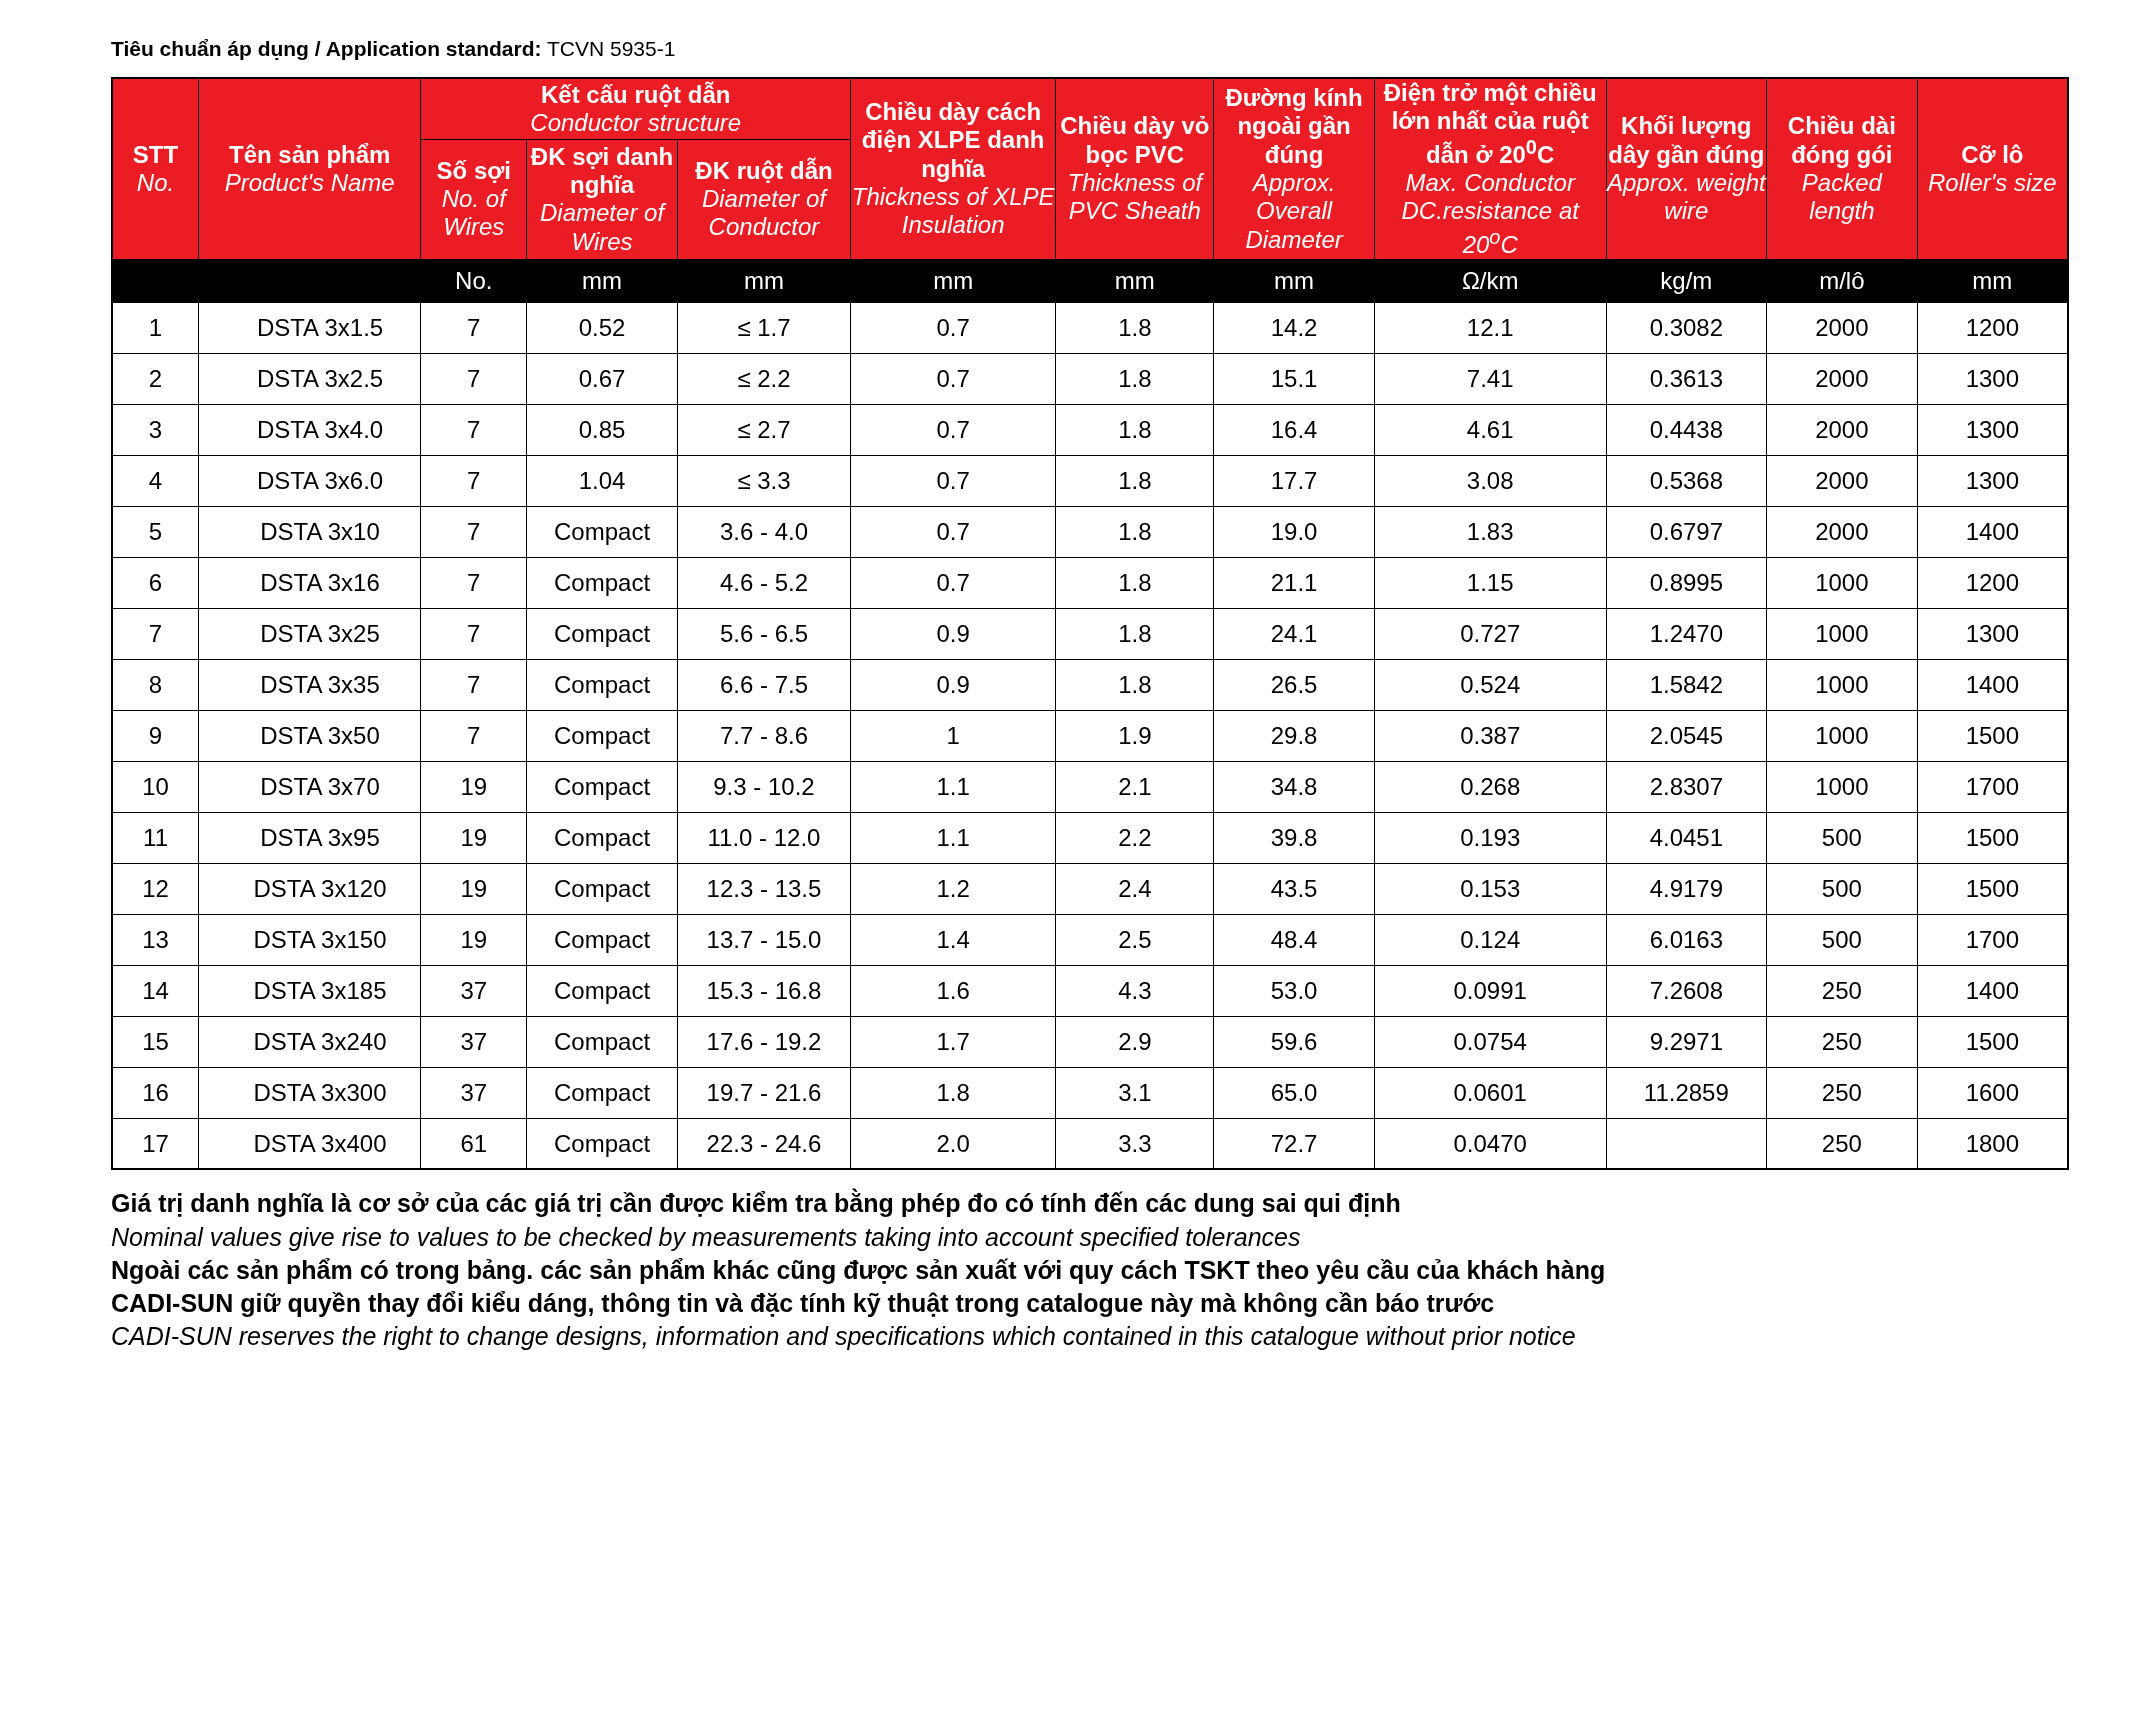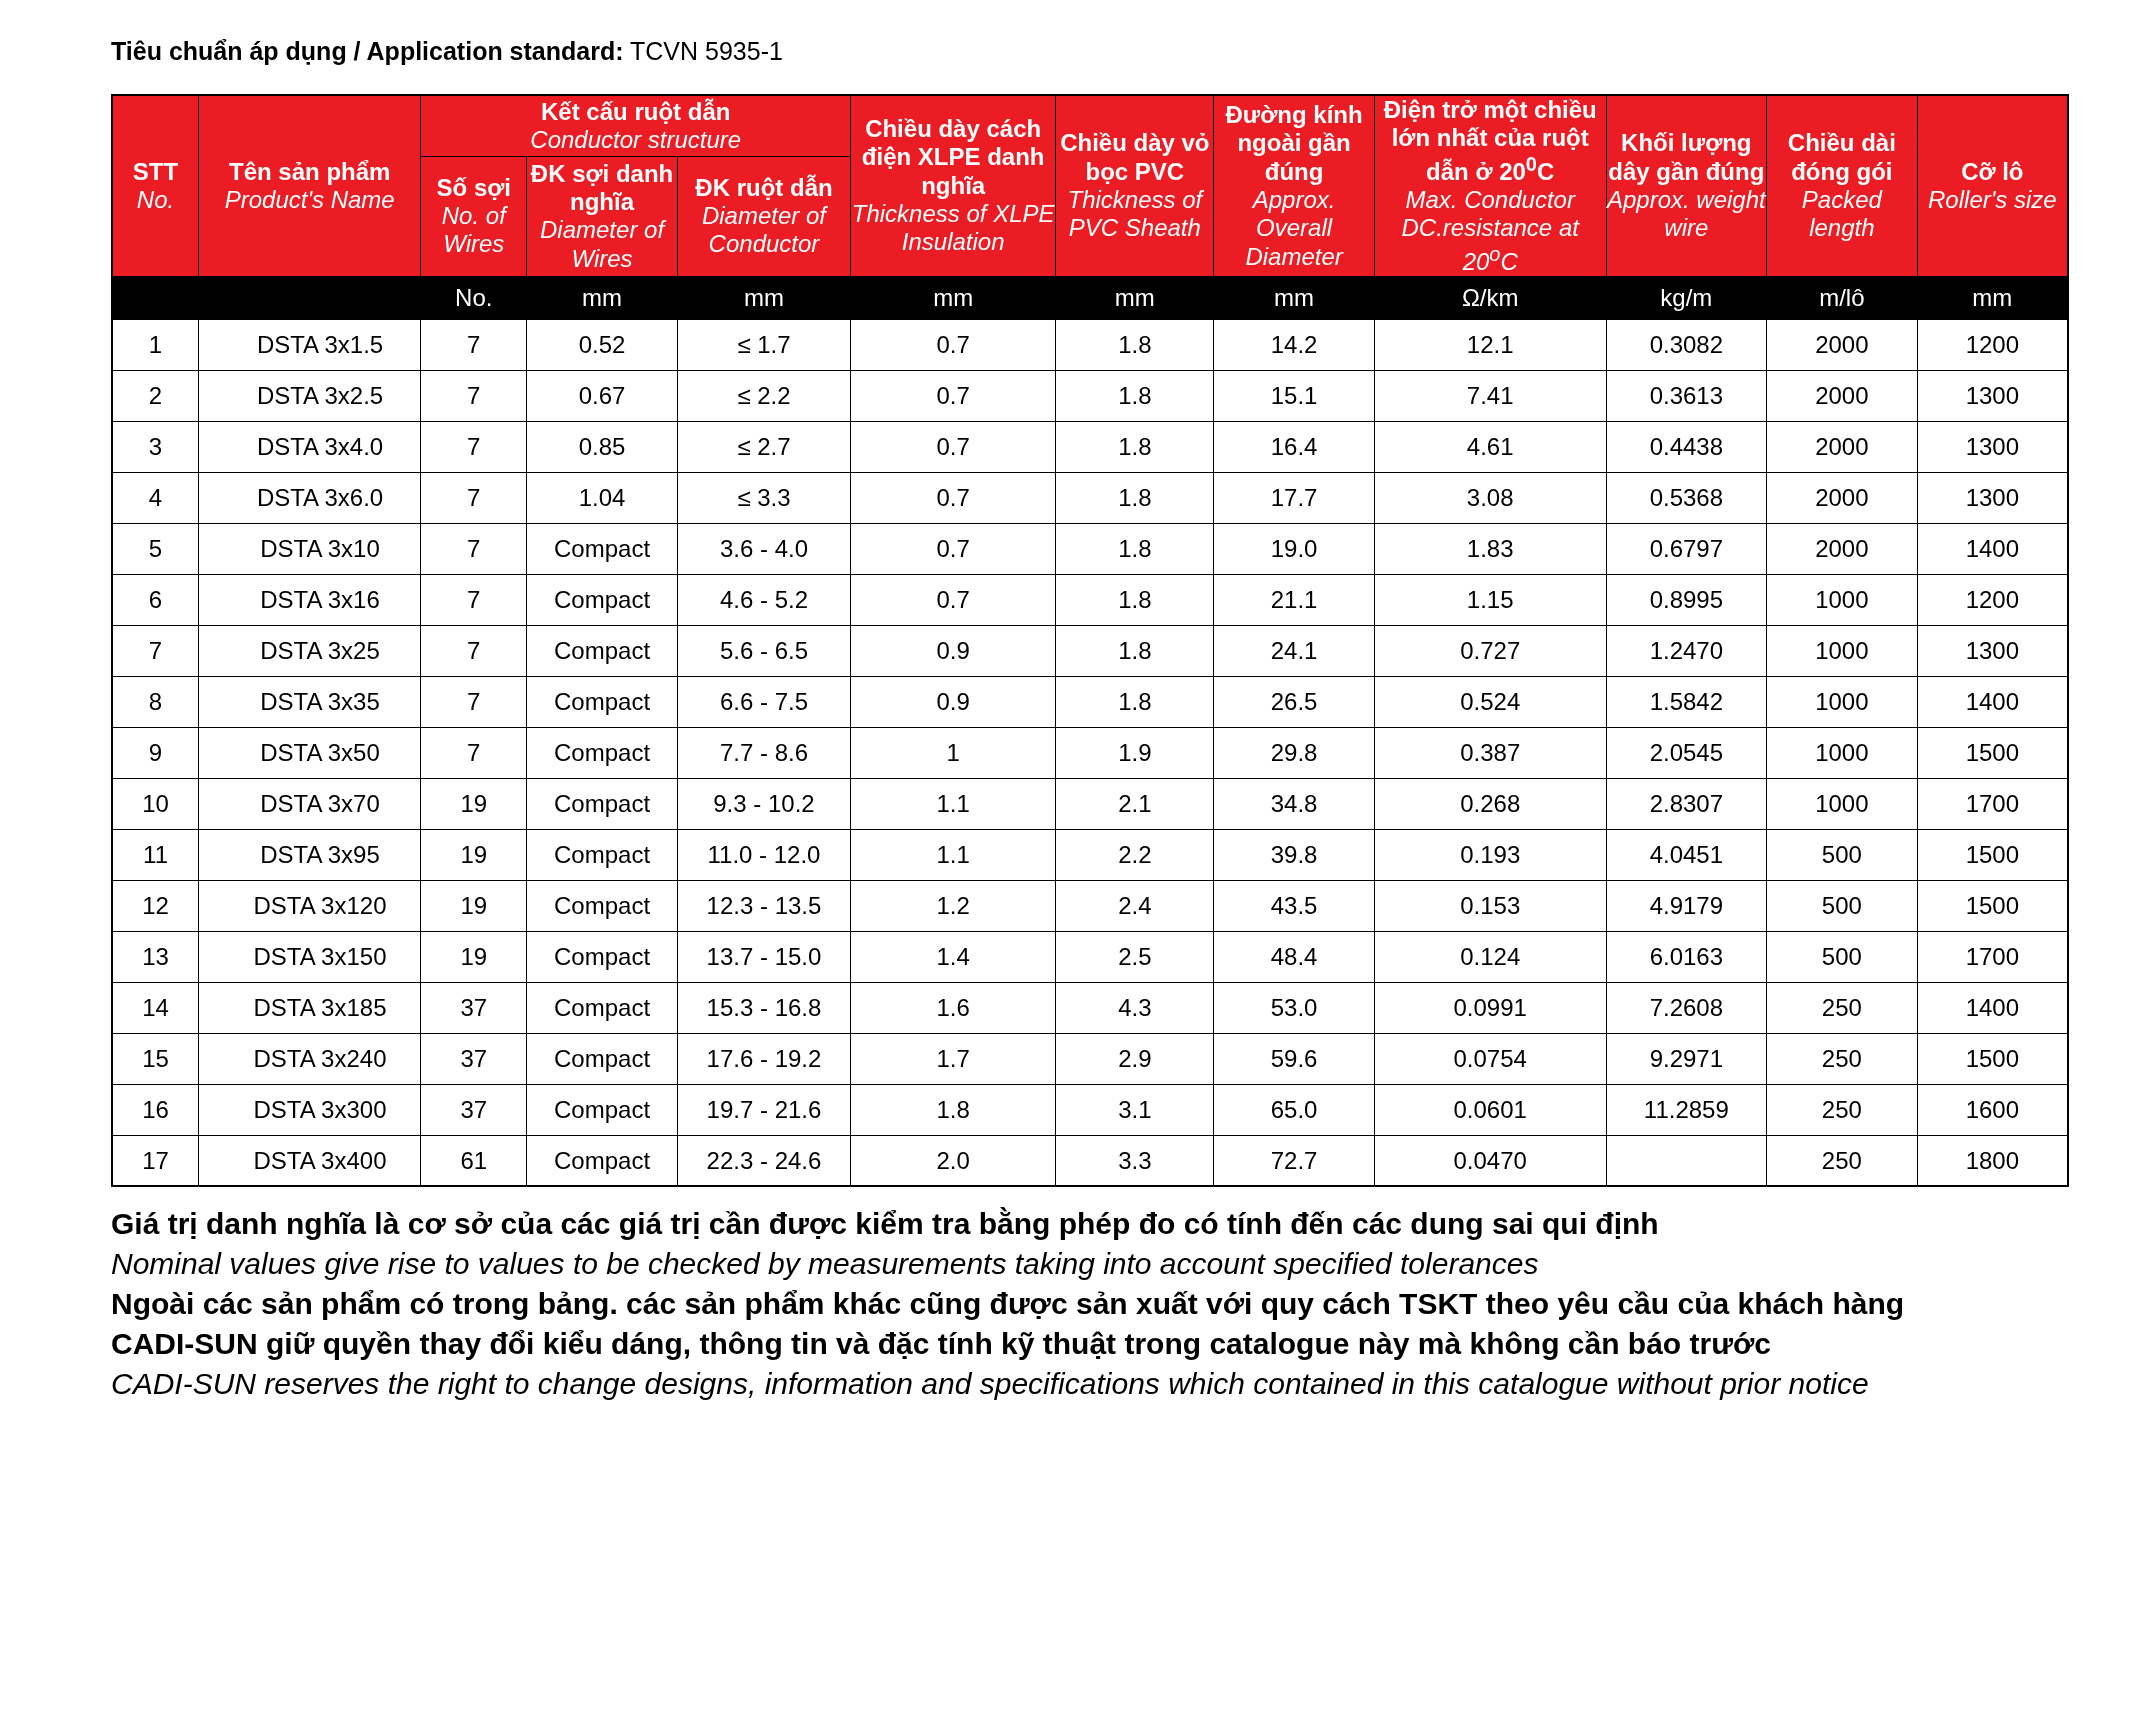--- a/index.html
+++ b/index.html
@@ -12,22 +12,22 @@
     width: 2153px;
     height: 1713px;
     font-family: "Liberation Sans", sans-serif;
     color: #000000;
     overflow: hidden;
   }
   .page {
     padding: 37px 66px 0 111px;
   }
   .standard-line {
-    font-size: 25px;
-    margin-bottom: 28px;
+    font-size: 21px;
+    margin-bottom: 16px;
     white-space: nowrap;
   }
   .standard-line .lbl {
     font-weight: bold;
   }
   .standard-line .val {
     font-weight: normal;
   }
   table.spec {
     border-collapse: collapse;
@@ -86,21 +86,21 @@
   col.c9 { width: 150px; }
   col.c10 { width: 141px; }
   col.c11 { width: 141px; }
 
   .notes {
     margin-top: 17px;
     width: 1958px;
   }
   .notes p {
     margin: 0;
-    font-size: 30px;
+    font-size: 25px;
     line-height: 1.33;
     white-space: nowrap;
   }
   .notes p.vi { font-weight: bold; }
   .notes p.en { font-style: italic; }
 </style>
 </head>
 <body>
 
 <div class="page">

